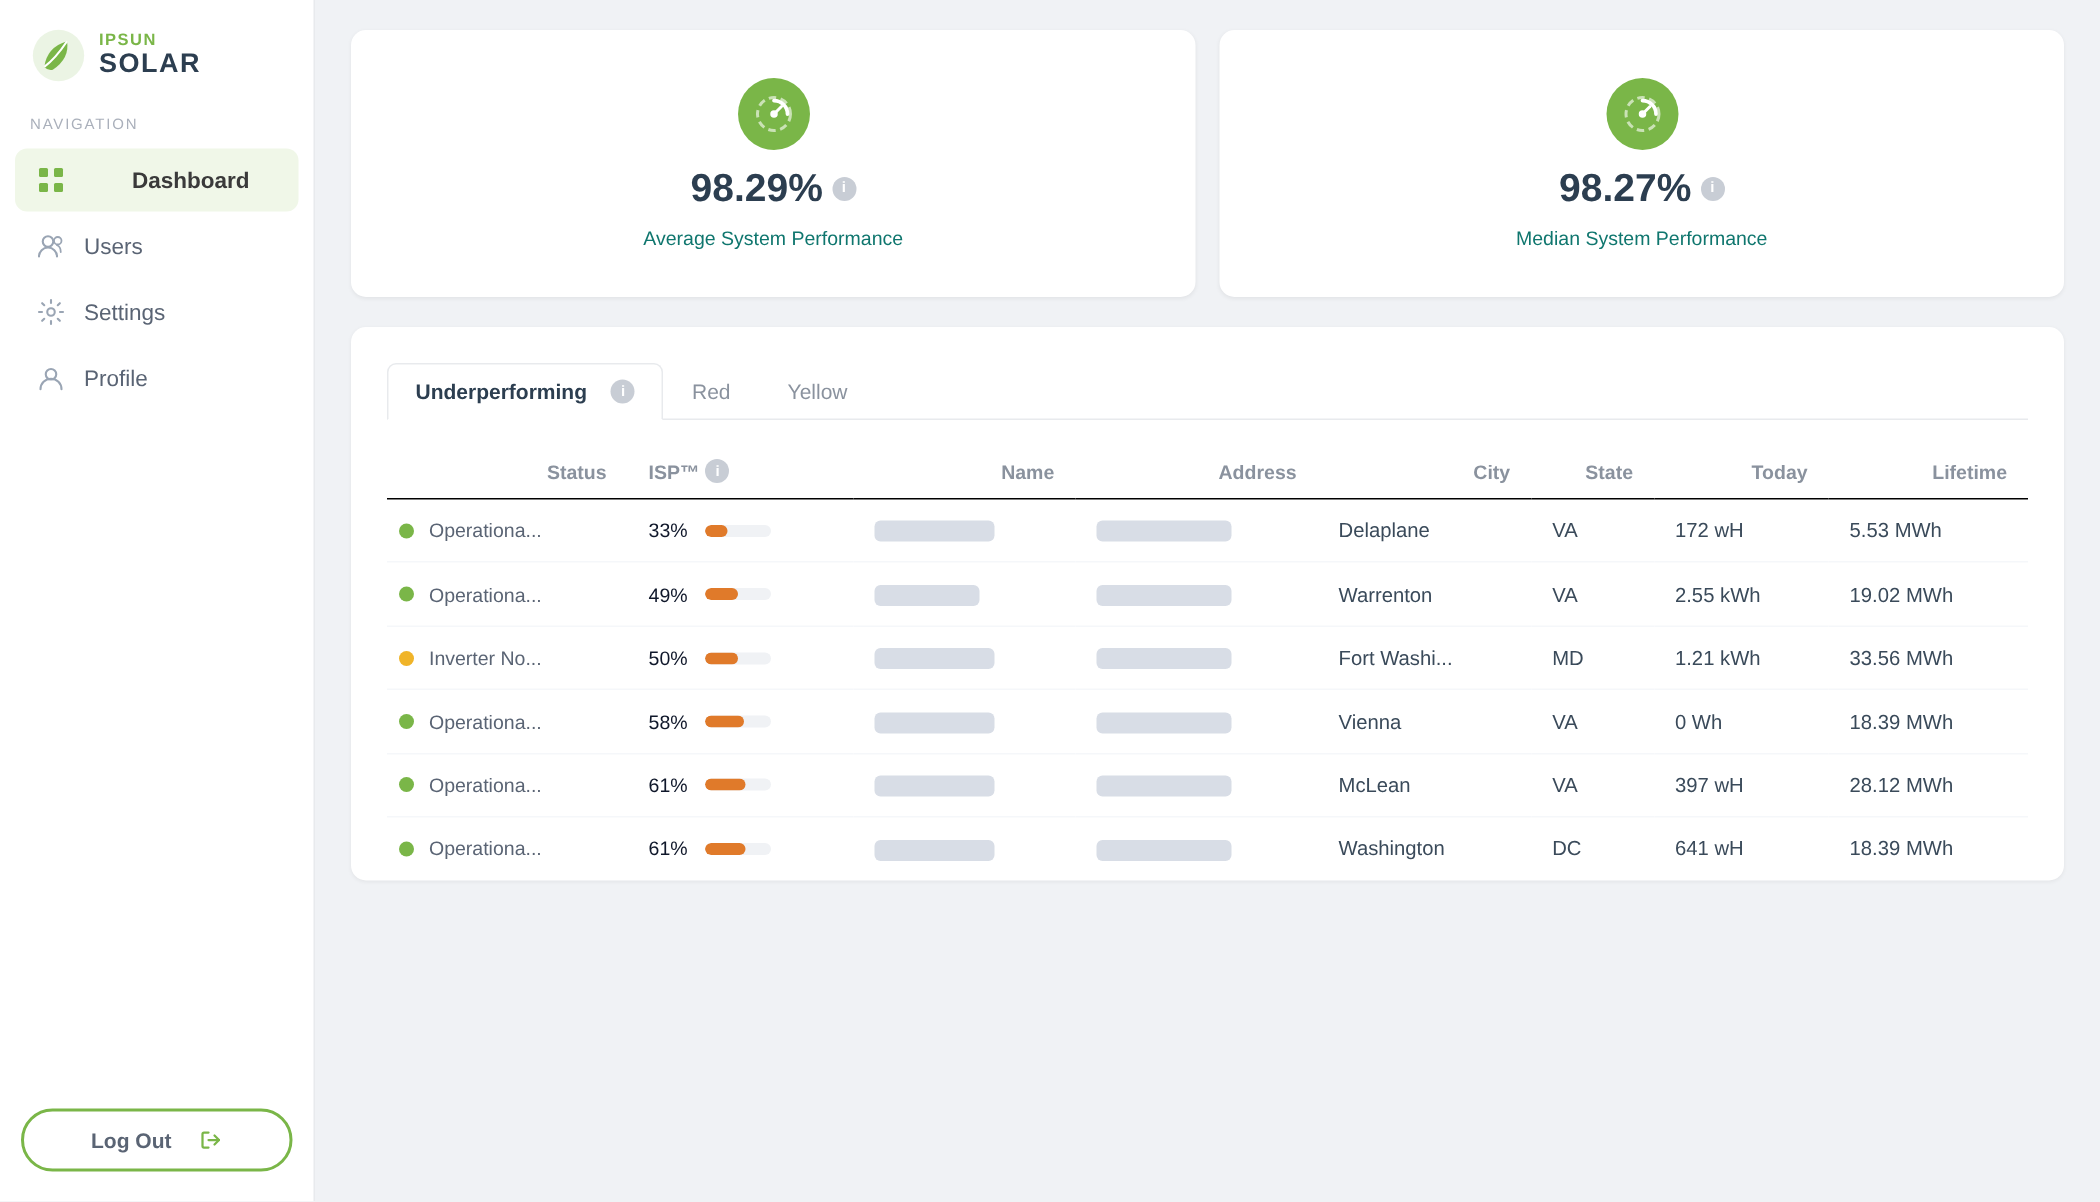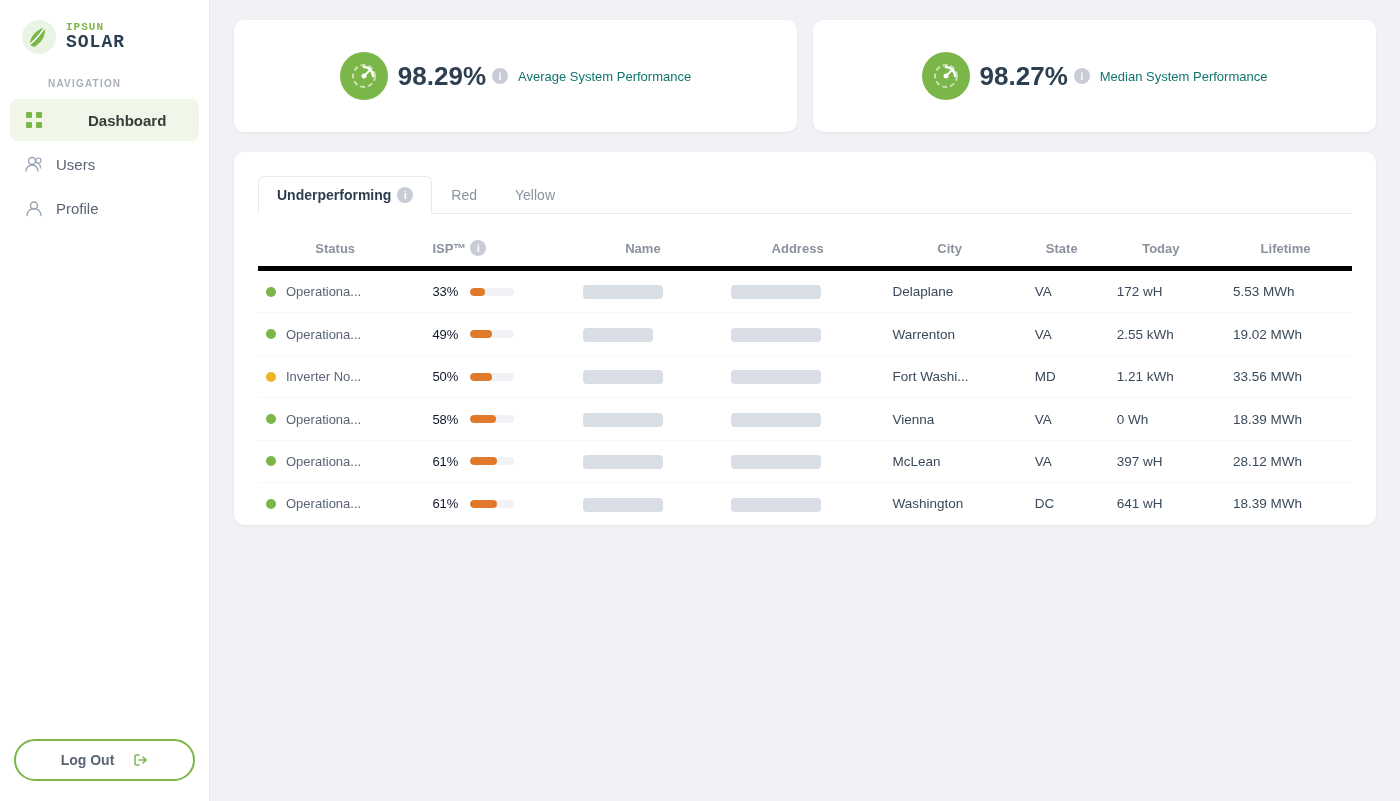--- a/index.html
+++ b/index.html
@@ -13,21 +13,20 @@
       display: flex;
       flex-direction: column;
       border-right: 1px solid #e8eaed;
       height: 100vh;
     }
     .logo-area {
       padding: 18px 20px 22px 20px;
       display: flex;
       align-items: center;
       gap: 8px;
-      font-family: Liberation Mono, monospace;
     }
     .logo-leaf {
       width: 38px;
       height: 38px;
     }
     .logo-text {
       display: flex;
       flex-direction: column;
       line-height: 1.1;
     }
@@ -38,26 +37,25 @@
       letter-spacing: 1px;
     }
     .logo-bottom {
       font-size: 18px;
       font-weight: 800;
       color: #2c3e50;
       letter-spacing: 1px;
     }
     .nav-label {
       font-size: 10px;
-      font-weight: 700;
+      font-weight: 400;
       color: #aab0bb;
       letter-spacing: 1.2px;
       padding: 0 20px 10px 20px;
       text-transform: uppercase;
-      margin-left: 28px;
     }
     .nav-items {
       flex: 1;
       display: flex;
       flex-direction: column;
       gap: 2px;
       padding: 0 10px;
     }
     .nav-item {
       display: flex;
@@ -114,25 +112,24 @@
       display: flex;
       gap: 16px;
       margin-bottom: 20px;
     }
     .perf-card {
       flex: 1;
       background: white;
       border-radius: 10px;
       padding: 32px 20px;
       display: flex;
-      flex-direction: row;
+      flex-direction: column;
       align-items: center;
       gap: 10px;
       box-shadow: 0 1px 3px rgba(0,0,0,0.06);
-      justify-content: center;
     }
     .gauge-icon {
       width: 48px;
       height: 48px;
       background: #7ab648;
       border-radius: 50%;
       display: flex;
       align-items: center;
       justify-content: center;
       font-size: 22px;
@@ -186,21 +183,21 @@
       padding: 10px 18px;
       font-size: 14px;
       font-weight: 500;
       color: #8a929e;
       cursor: pointer;
       border: 1px solid transparent;
       border-bottom: none;
       border-radius: 6px 6px 0 0;
       display: flex;
       align-items: center;
-      gap: 6px;
+      gap: 16px;
     }
     .tab.active {
       background: white;
       color: #2c3e50;
       border-color: #e8eaed;
       border-bottom: 1px solid white;
       margin-bottom: -1px;
       font-weight: 600;
     }
 
@@ -208,26 +205,26 @@
     .table-wrap {
       overflow-x: auto;
       padding: 16px 0 0 0;
     }
     table {
       width: 100%;
       border-collapse: collapse;
       font-size: 13.5px;
     }
     thead th {
-      text-align: center;
+      text-align: right;
       padding: 10px 14px;
       color: #8a929e;
       font-weight: 600;
       font-size: 13px;
-      border-bottom: 5px solid #000000;
+      border-bottom: 1px solid #000000;
       white-space: nowrap;
     }
     thead th:first-child { padding-left: 8px; }
     tbody tr {
       border-bottom: 1px solid #f5f7fa;
     }
     tbody tr:last-child { border-bottom: none; }
     tbody td {
       padding: 13px 14px;
       color: #3a4a5a;
@@ -334,20 +331,29 @@
           <circle cx="7" cy="6" r="3.5" stroke="#9aa5b4" stroke-width="1.4" fill="none"></circle>
           <path d="M1 16c0-3.3 2.7-6 6-6s6 2.7 6 6" stroke="#9aa5b4" stroke-width="1.4" fill="none" stroke-linecap="round"></path>
           <circle cx="13.5" cy="5.5" r="2.5" stroke="#9aa5b4" stroke-width="1.2" fill="none"></circle>
           <path d="M15.5 13c0-2.2-1-4-2.5-4.5" stroke="#9aa5b4" stroke-width="1.2" fill="none" stroke-linecap="round"></path>
         </svg>
       </span>
       <span>Users</span>
     </div>
 
 
+    <div class="nav-item">
+      <span class="nav-icon">
+        <svg width="18" height="18" viewBox="0 0 18 18" fill="none" xmlns="http://www.w3.org/2000/svg">
+          <circle cx="9" cy="9" r="2.5" stroke="#9aa5b4" stroke-width="1.4" fill="none"></circle>
+          <path d="M9 1v2M9 15v2M1 9h2M15 9h2M3.1 3.1l1.4 1.4M13.5 13.5l1.4 1.4M3.1 14.9l1.4-1.4M13.5 4.5l1.4-1.4" stroke="#9aa5b4" stroke-width="1.4" stroke-linecap="round"></path>
+        </svg>
+      </span>
+      <span>Settings</span>
+    </div>
 
     <div class="nav-item">
       <span class="nav-icon">
         <svg width="18" height="18" viewBox="0 0 18 18" fill="none" xmlns="http://www.w3.org/2000/svg">
           <circle cx="9" cy="6.5" r="3.5" stroke="#9aa5b4" stroke-width="1.4" fill="none"></circle>
           <path d="M2 16.5c0-3.9 3.1-7 7-7s7 3.1 7 7" stroke="#9aa5b4" stroke-width="1.4" fill="none" stroke-linecap="round"></path>
         </svg>
       </span>
       <span>Profile</span>
     </div>

